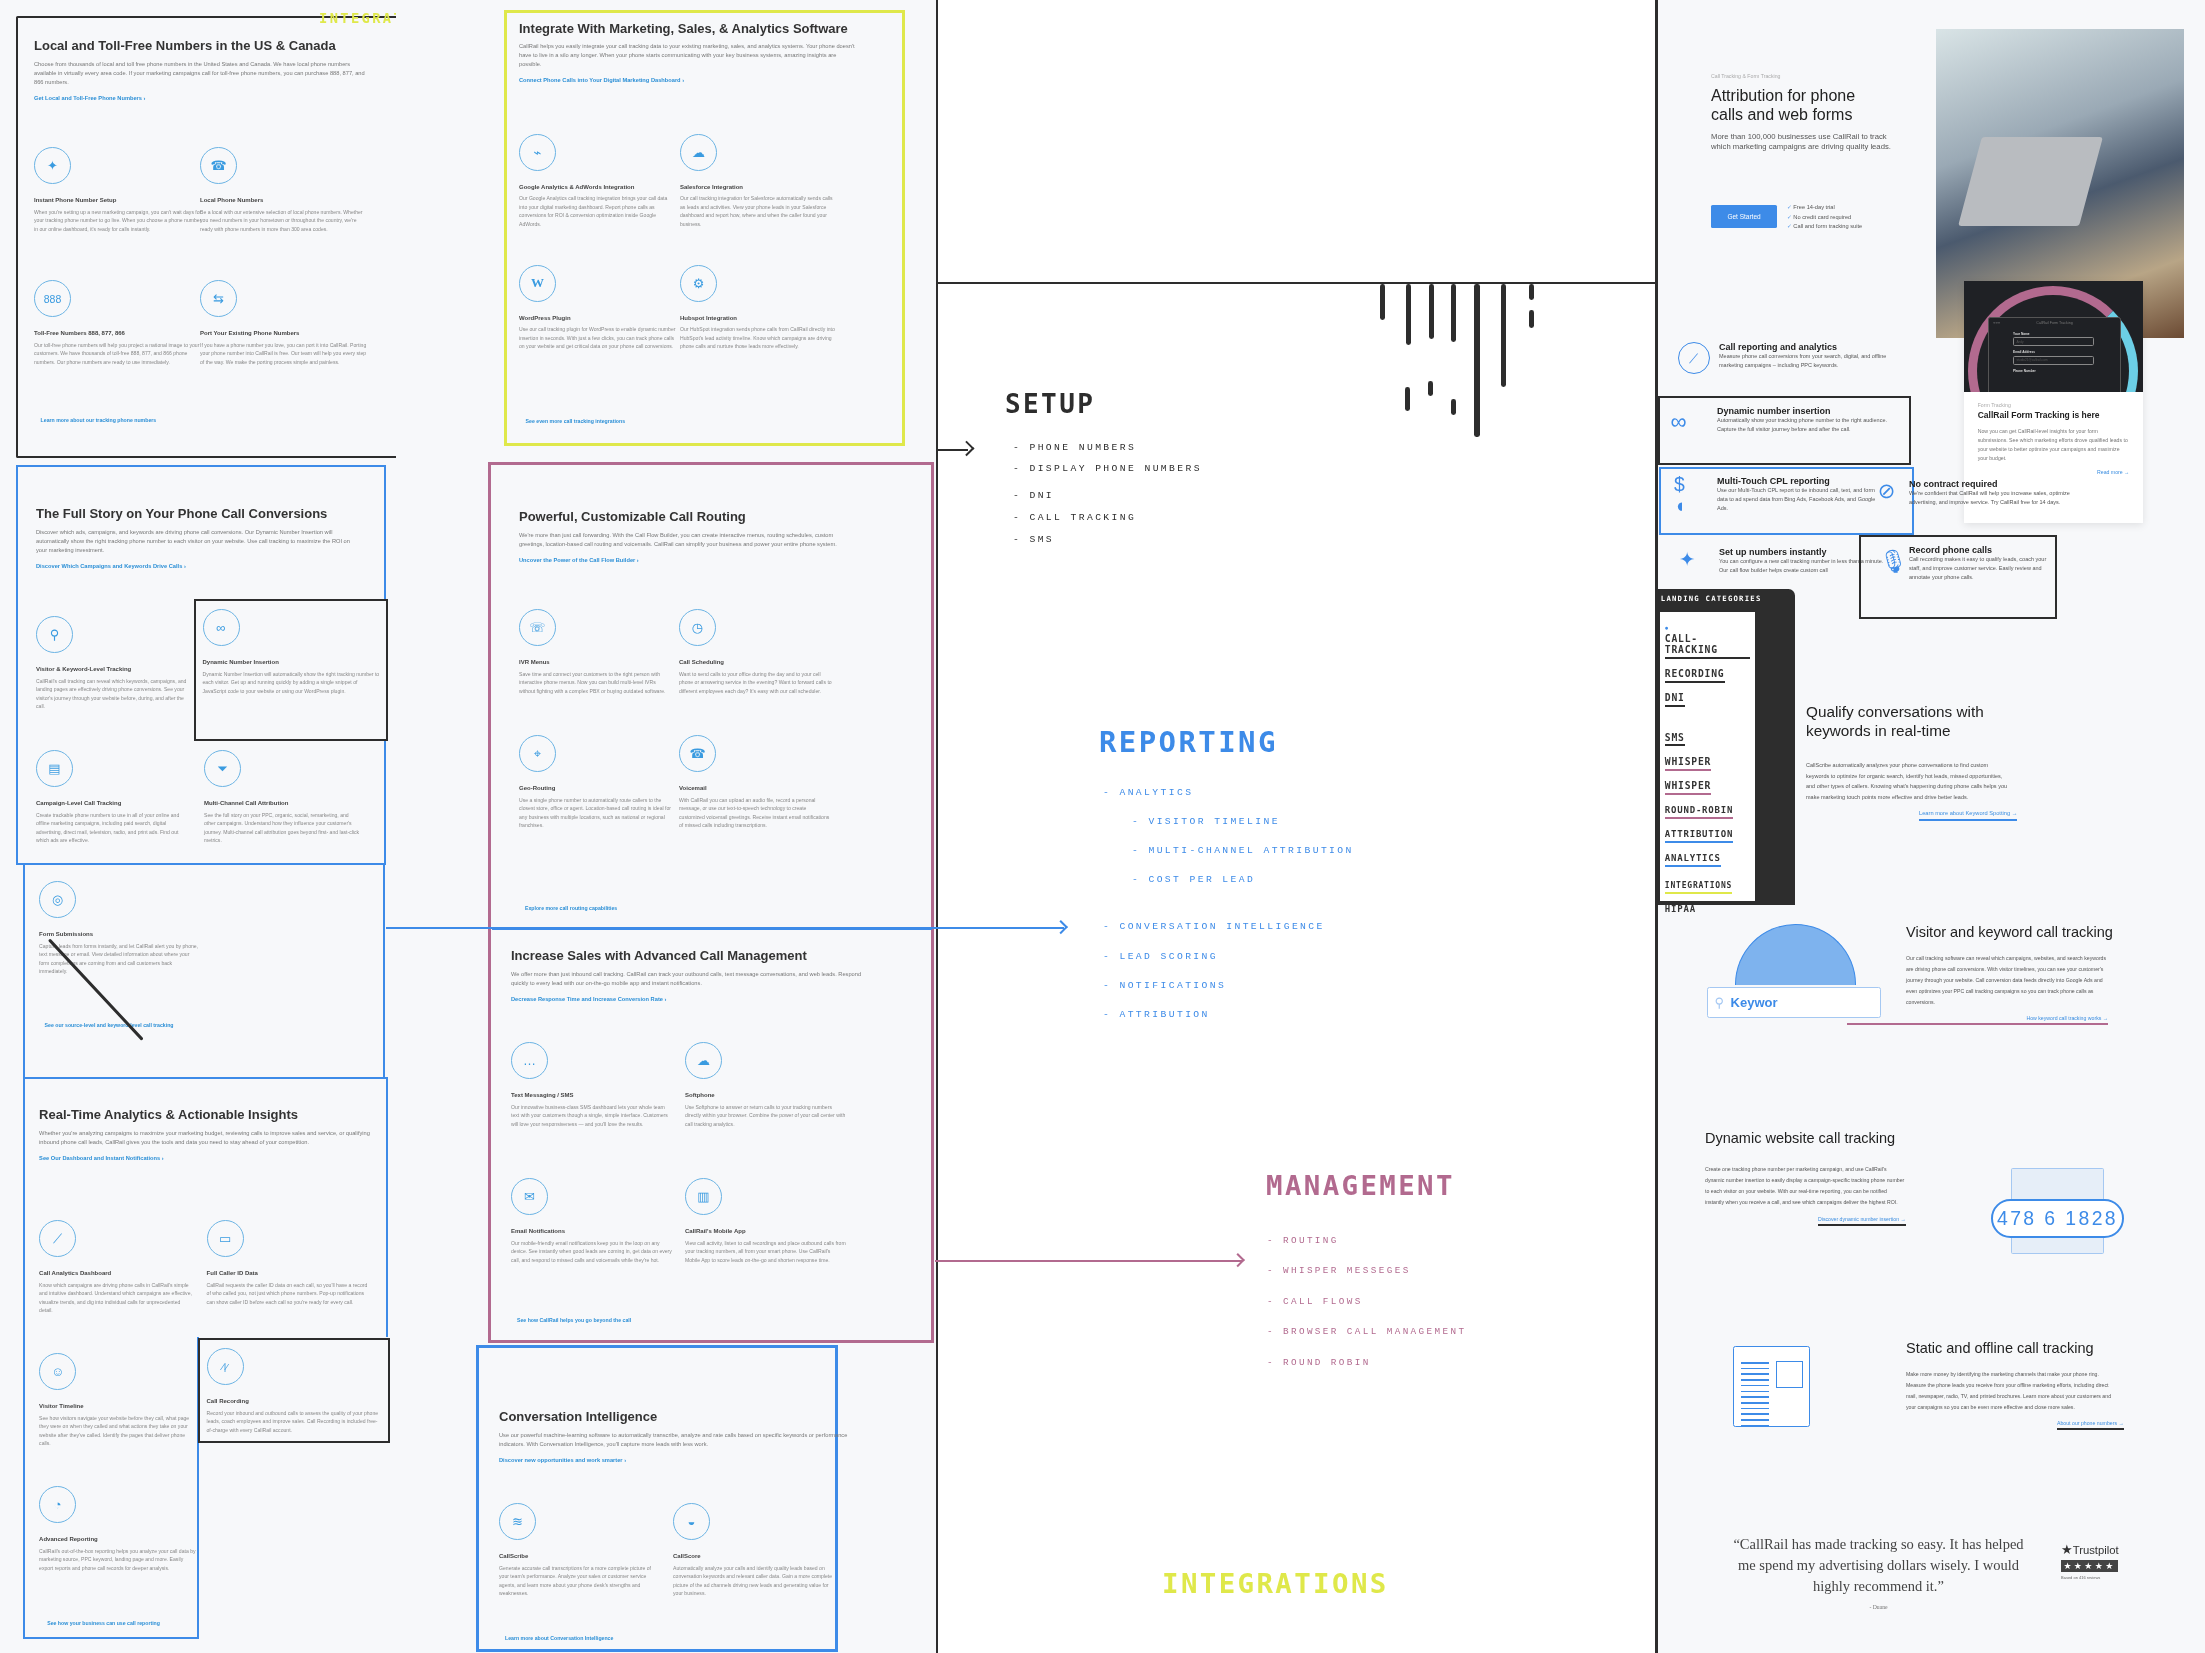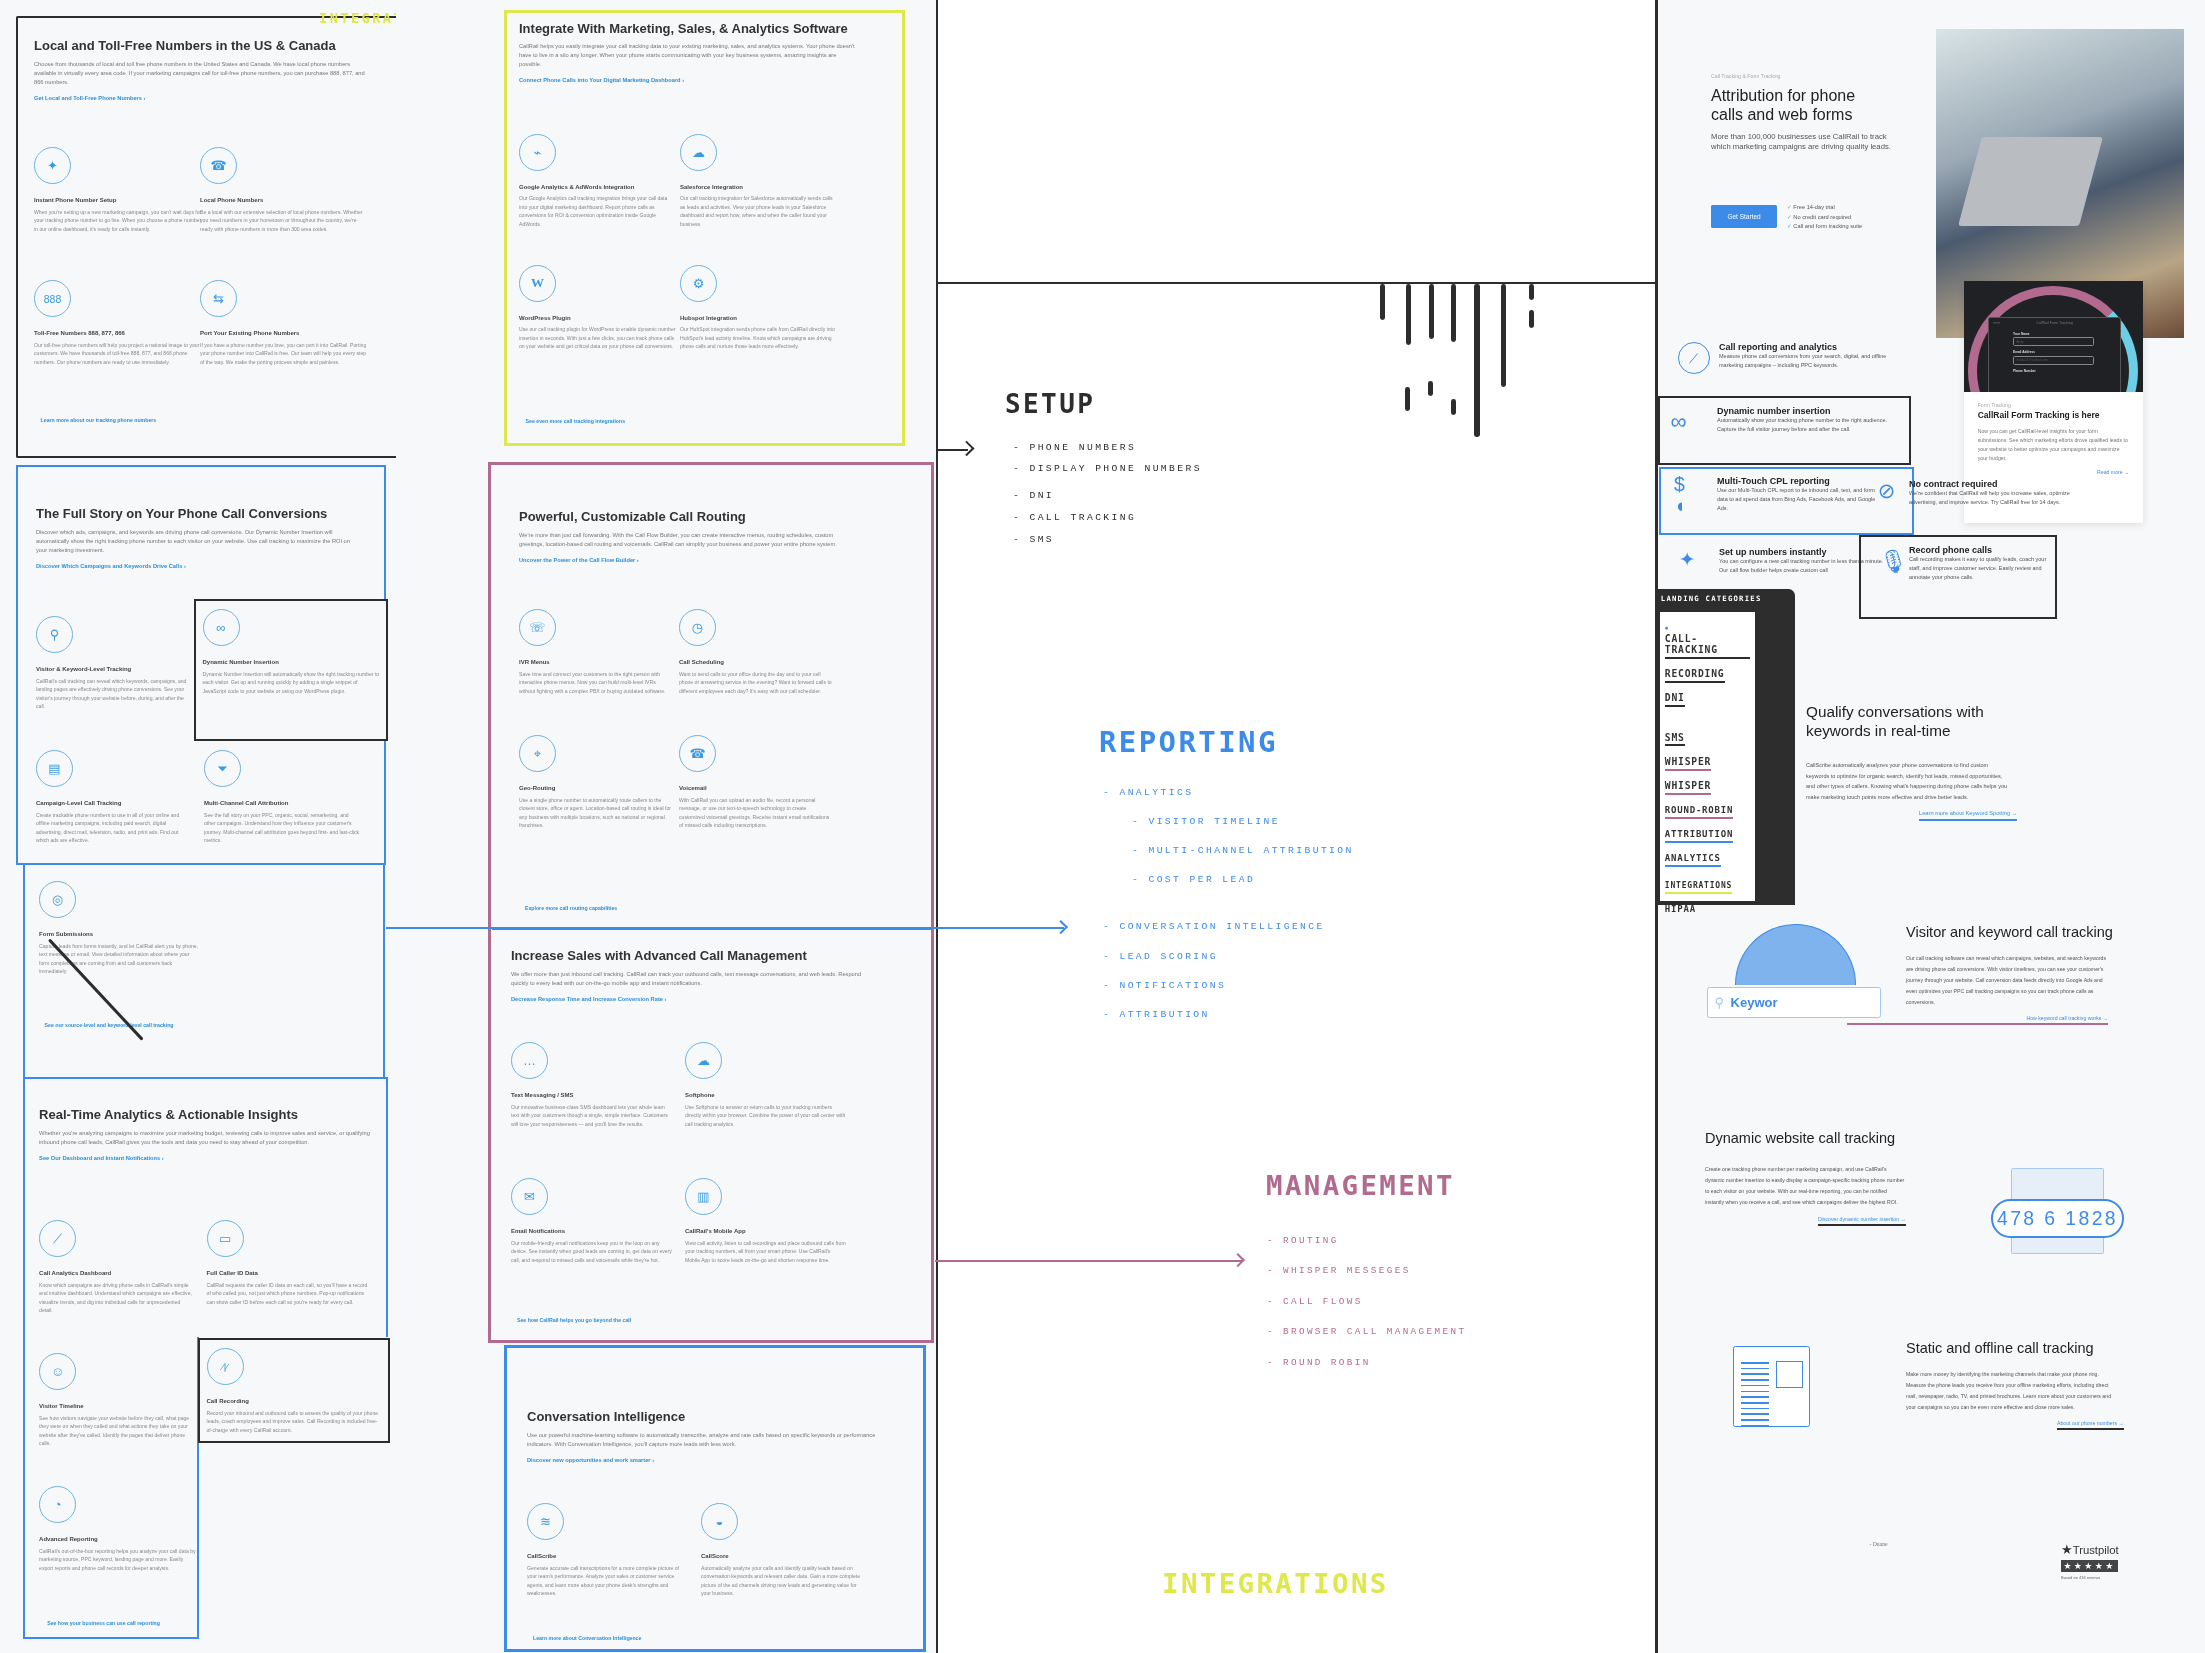--- a/index.html
+++ b/index.html
@@ -219,21 +219,21 @@
   <div class="feat" style="left:194px;top:713px;width:161px">
     <div class="ficon">▥</div>
     <div class="ftitle">CallRail's Mobile App</div>
     <div class="fdesc">View call activity, listen to call recordings and place outbound calls from your tracking numbers, all from your smart phone. Use CallRail's Mobile App to score leads on-the-go and shorten response time.</div>
   </div>
   <a class="foot-link" style="left:26px;top:852px">See how CallRail helps you go beyond the call</a>
 </div>
 
 <div class="abs" style="left:492px;top:928px;width:440px;height:2.4px;background:#3d8be8"></div>
 
-<div class="abs" style="left:504px;top:1345px;width:422px;height:307px;border:3.2px solid #3d8be8;background:#f7f8fa;">
+<div class="abs" style="left:476px;top:1345px;width:362px;height:307px;border:3.2px solid #3d8be8;background:#f7f8fa;">
   <div style="position:absolute;left:20px;top:61px;width:363px">
     <div class="sec-title">Conversation Intelligence</div>
     <div class="sec-desc">Use our powerful machine-learning software to automatically transcribe, analyze and rate calls based on specific keywords or performance indicators. With Conversation Intelligence, you'll capture more leads with less work.</div>
     <a class="sec-link">Discover new opportunities and work smarter ›</a>
   </div>
   <div class="feat" style="left:20px;top:155px;width:161px">
     <div class="ficon">≋</div>
     <div class="ftitle">CallScribe</div>
     <div class="fdesc">Generate accurate call transcriptions for a more complete picture of your team's performance. Analyze your sales or customer service agents, and learn more about your phone desk's strengths and weaknesses.</div>
   </div>
@@ -434,20 +434,21 @@
   <div style="position:absolute;left:28px;top:0;width:77px;height:81px;background:#fff;border:1.6px solid #3d8be8;border-radius:2.4px;background-image:repeating-linear-gradient(#fff 0 4px,#3d8be8 4px 5.7px);background-size:28px 100%;background-repeat:no-repeat;background-position:6.5px 11.3px"></div>
   <div style="position:absolute;left:71px;top:14.5px;width:27px;height:27px;border:1.6px solid #3d8be8"></div>
 </div>
 <div class="abs" style="left:1847px;top:1340px;width:323px">
   <div style="font-size:14.5px;color:#222;margin-bottom:13px;margin-left:59px">Static and offline call tracking</div>
   <div style="font-size:5.2px;color:#555;line-height:11px;width:206px;margin-left:59px">Make more money by identifying the marketing channels that make your phone ring. Measure the phone leads you receive from your offline marketing efforts, including direct mail, newspaper, radio, TV, and printed brochures. Learn more about your customers and your campaigns so you can be even more effective and close more sales.</div>
   <div style="font-size:5.2px;color:#3a8de0;text-align:right;margin:6.5px 0 0 210px;border-bottom:2.4px solid #2d2d2d;display:inline-block;padding-bottom:1.6px">About our phone numbers →</div>
 </div>
 
 <div class="abs" style="left:1731px;top:1534px;width:295px;text-align:center">
+  <div style="font-family:'Liberation Serif',serif;font-size:14.5px;color:#444;line-height:21px">“CallRail has made tracking so easy. It has helped me spend my advertising dollars wisely. I would highly recommend it.”</div>
   <div style="font-family:'Liberation Serif',serif;font-size:5.7px;color:#777;margin-top:6.5px">- Duane</div>
 </div>
 <div class="abs" style="left:2061px;top:1542px;width:81px">
   <div style="font-size:11.3px;color:#333"><span style="font-size:13px">★</span><span>Trustpilot</span></div>
   <div style="background:#444;color:#fff;font-size:9px;letter-spacing:2.4px;padding:0.8px 2.4px;margin:3.2px 0;display:inline-block">★★★★★</div>
   <div style="font-size:4px;color:#666">Based on 416 reviews</div>
 </div>
 
 
 </body></html>

